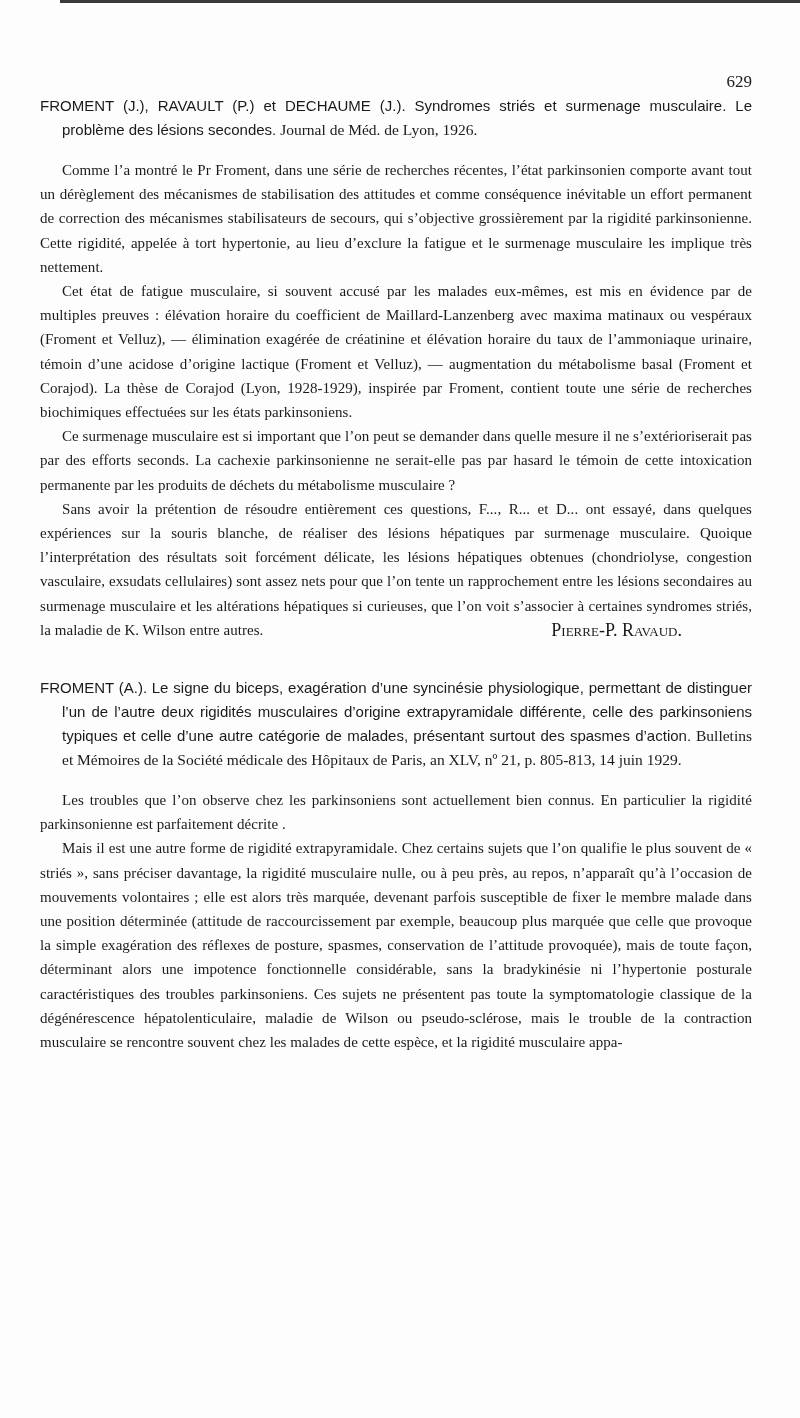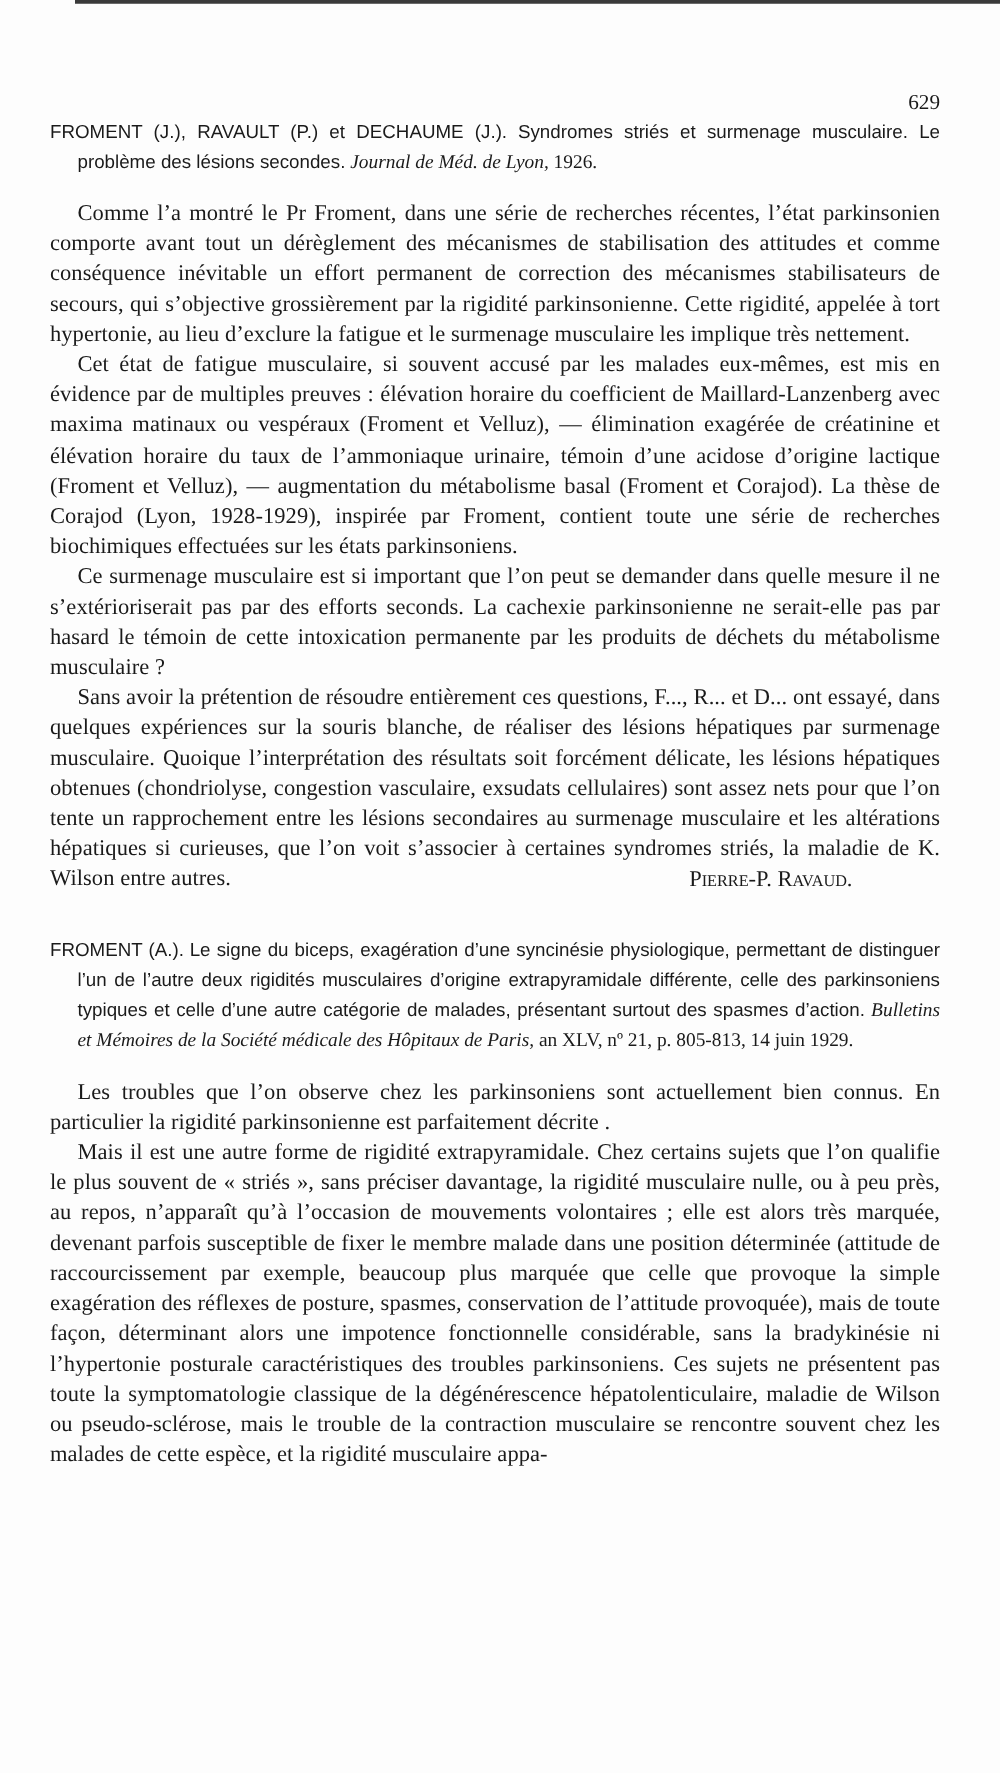--- a/index.html
+++ b/index.html
@@ -16,23 +16,23 @@
   .running-head {
     position: absolute; left: 0; right: 0; top: 6px; text-align: center;
     font-style: italic; font-size: 16px; letter-spacing: 1px;
   }
   .page-number { position: absolute; right: 0; top: 12px; font-size: 17px; }
   .ref {
     font-size: 15.5px; line-height: 24px; text-align: justify;
     padding-left: 22px; text-indent: -22px; margin: 4px 0 8px 0;
   }
   .ref .auth, .ref .title { font-family: "Liberation Sans", sans-serif; font-weight: normal; font-size: 15px; }
-  .ref .journal { font-style: italic; }
+  .ref .journal { }
   .para {
-    font-size: 18px; line-height: 24.2px; text-align: justify;
+    font-size: 15px; line-height: 24.2px; text-align: justify;
     text-indent: 22px; margin: 0; letter-spacing: 0.05px; font-family: Liberation Serif, serif;
   }
   .signature {
     text-align: right; font-variant: small-caps; font-size: 18px;
     margin: -24px 0 0 0; padding-right: 70px; line-height: 24px;
   }
   .gap { height: 30px; }
   .gap2 { height: 8px; }
 </style>
 </head>

